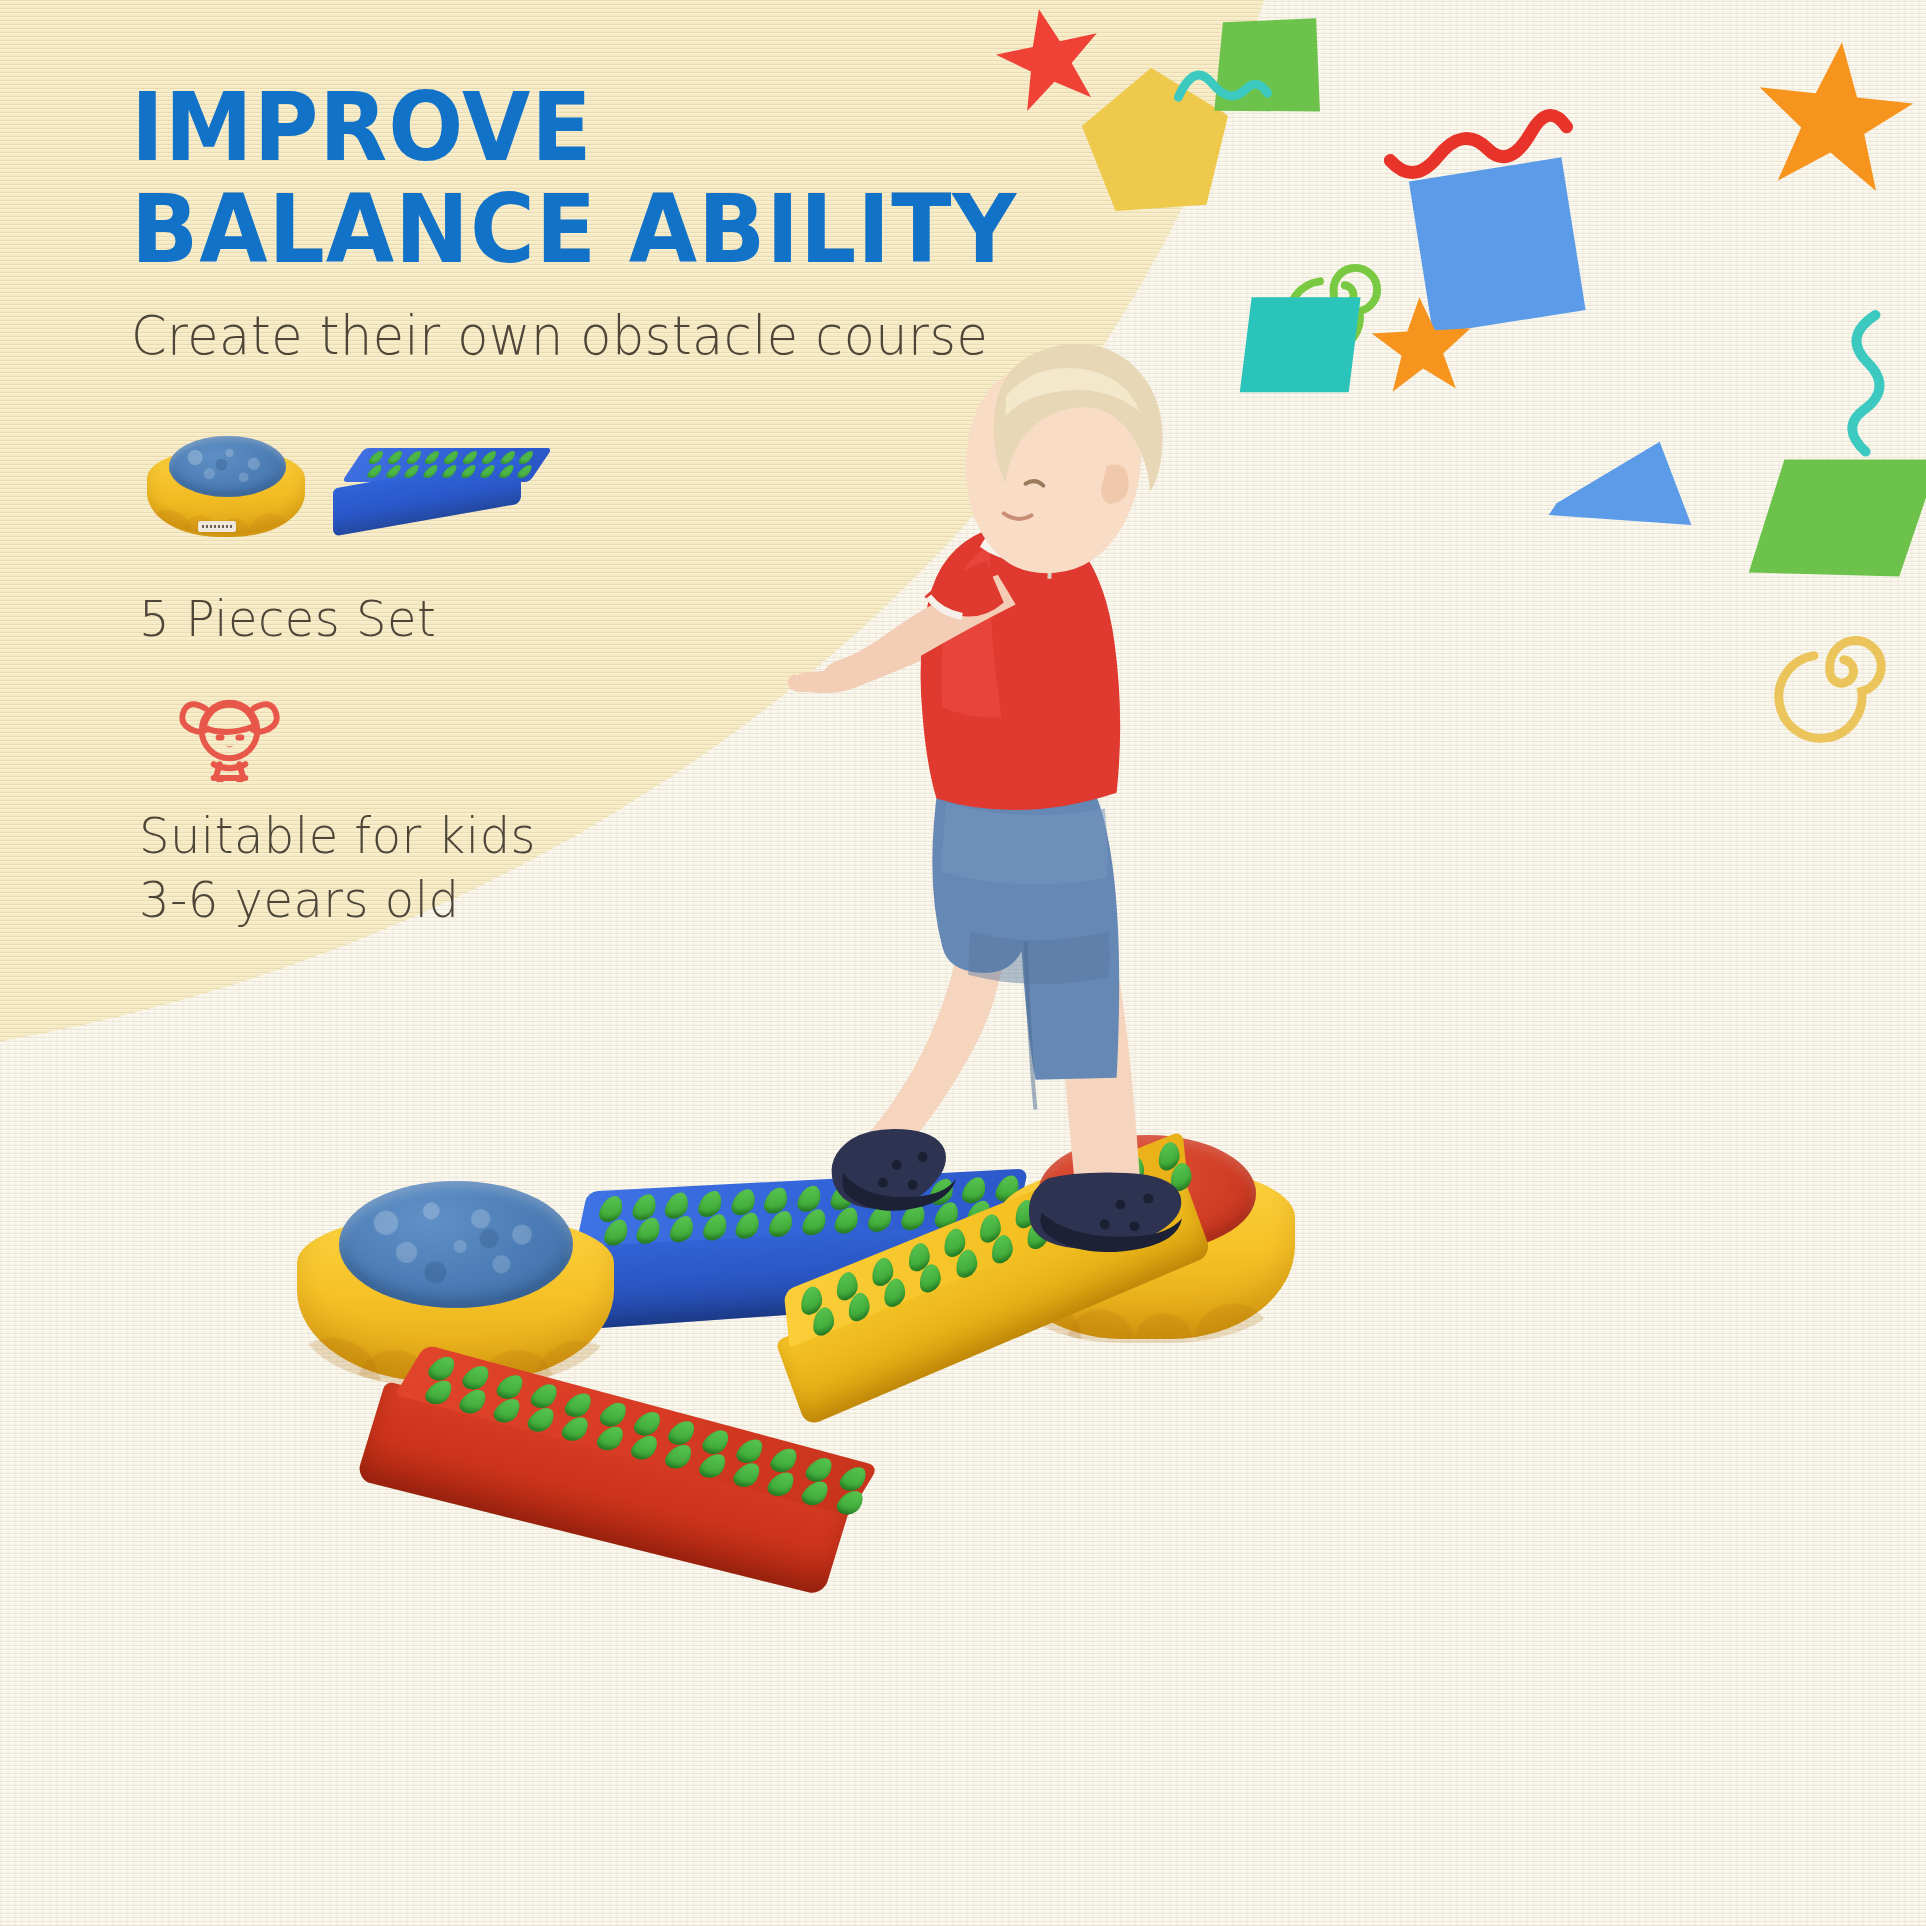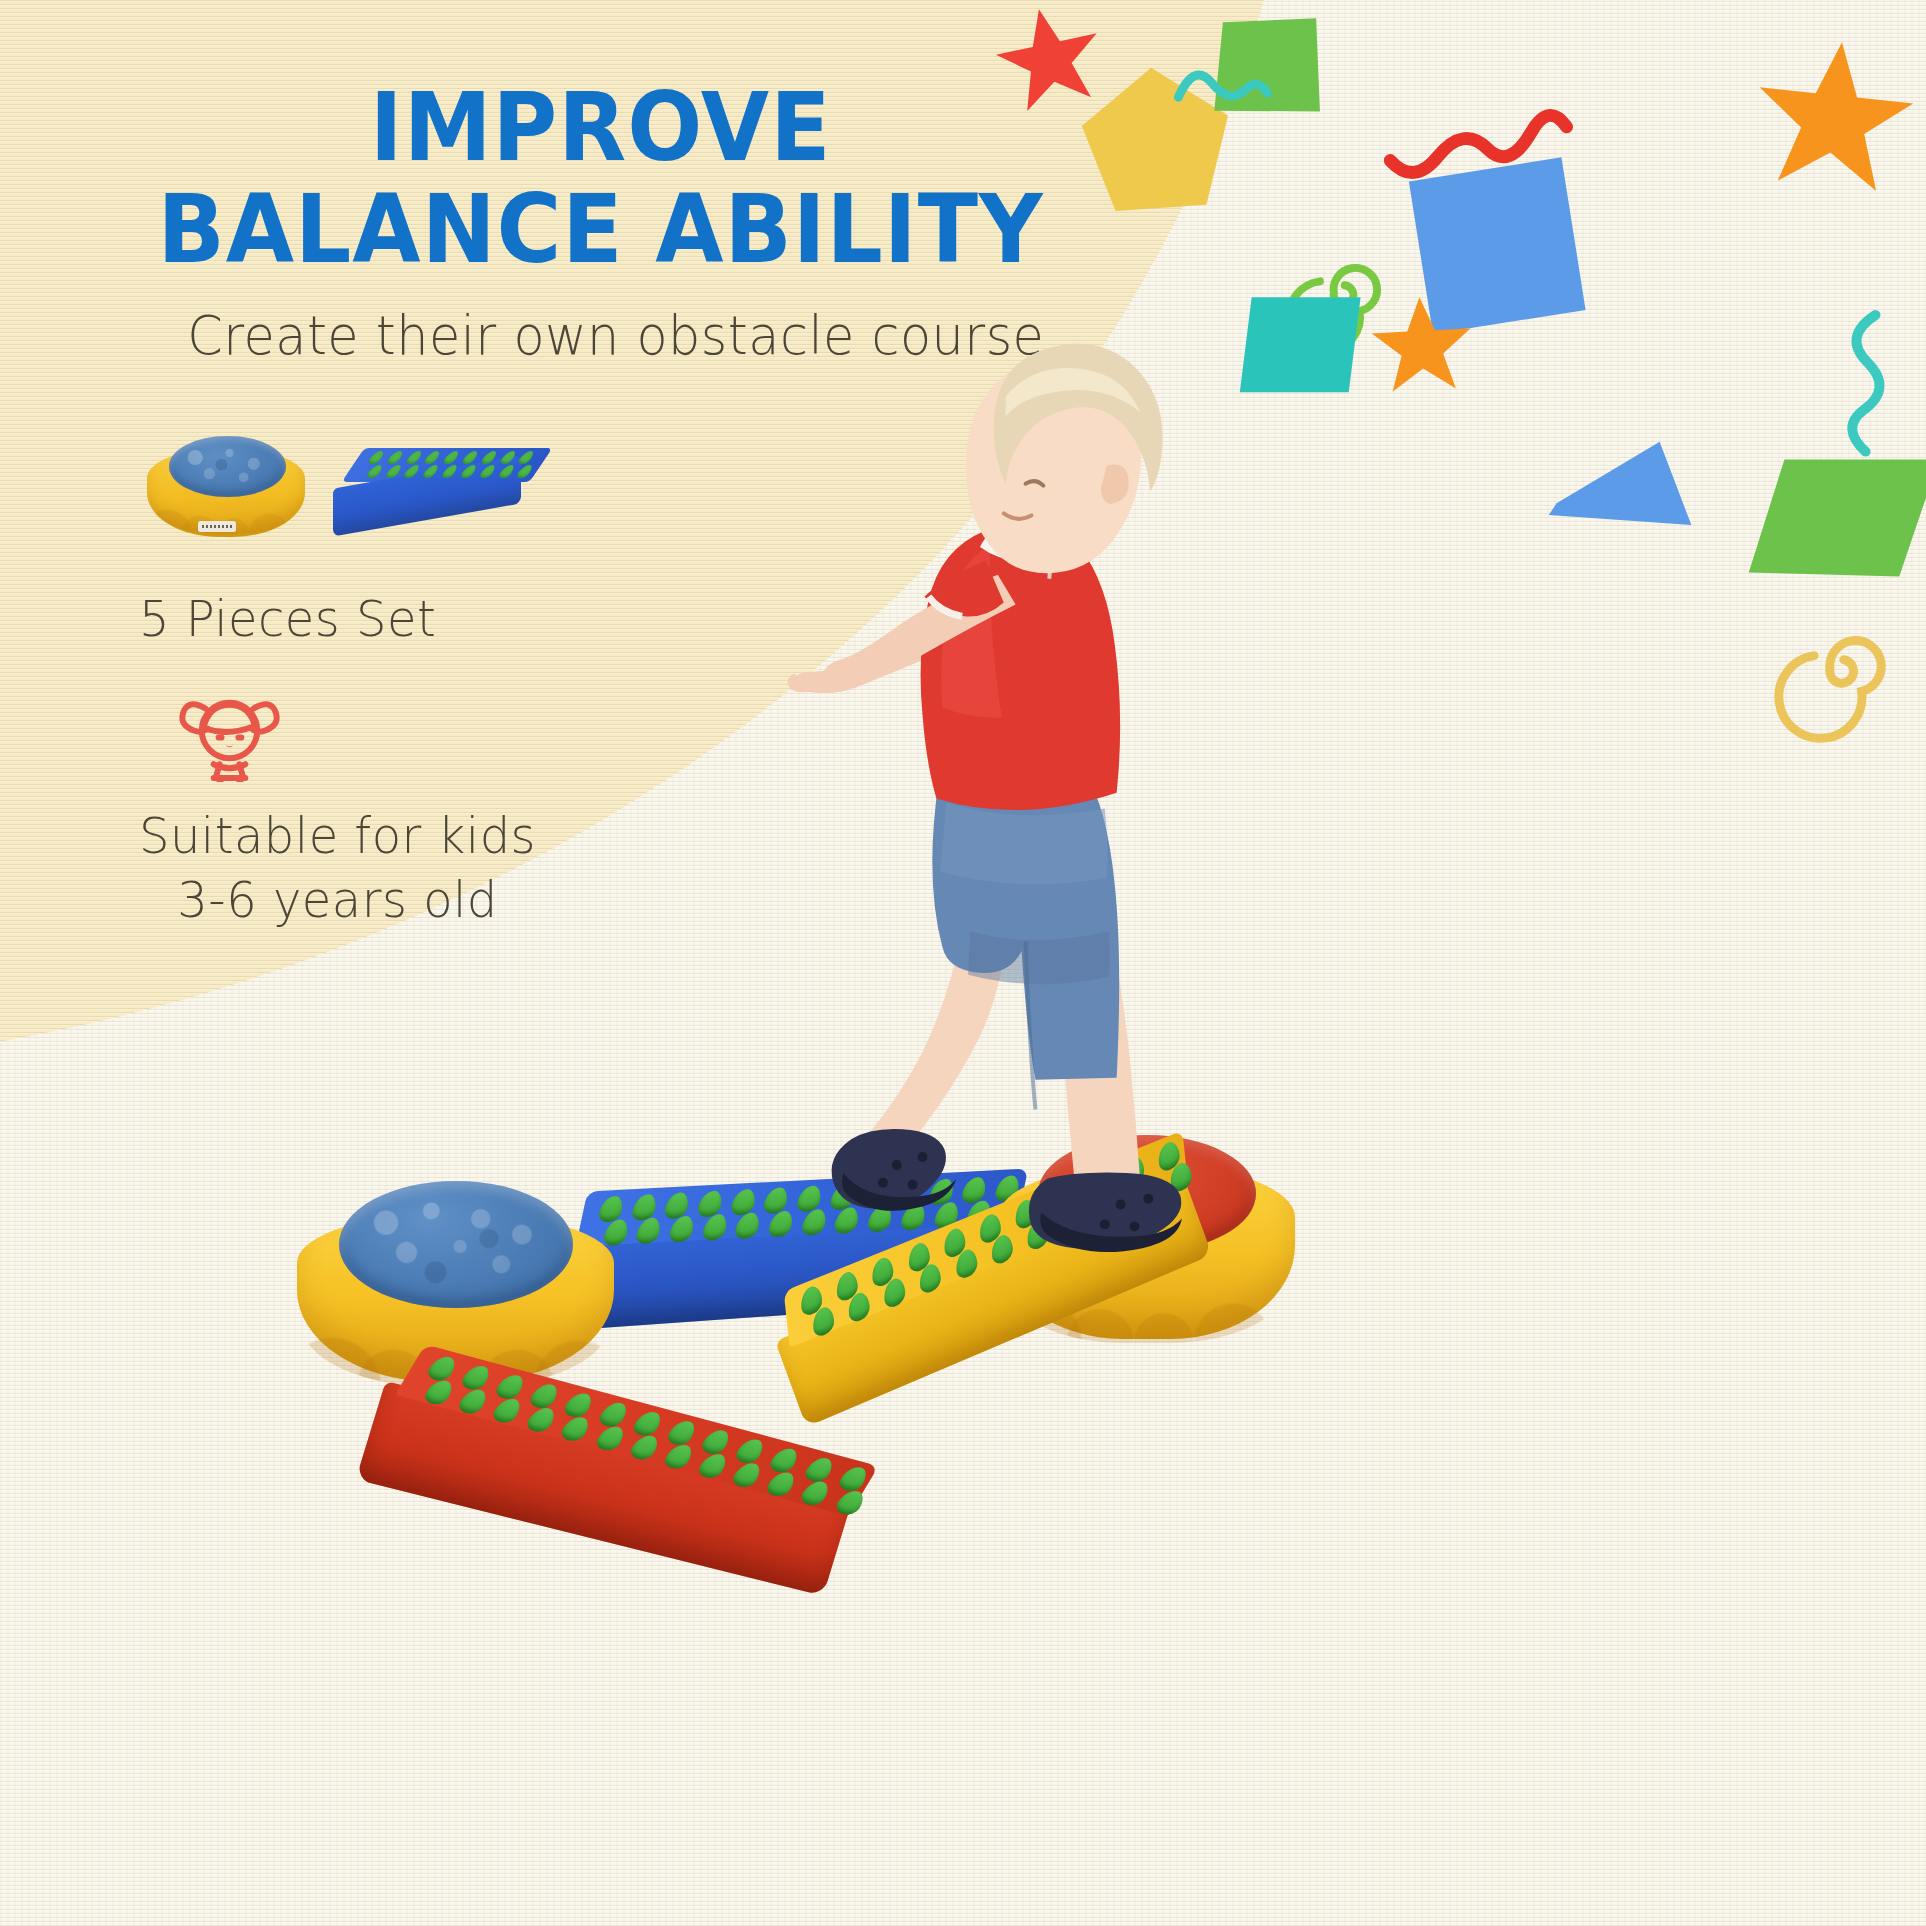--- a/index.html
+++ b/index.html
@@ -2,21 +2,21 @@
 <html><head>
 <meta charset="utf-8">
 <title>Improve Balance Ability</title>
 <style>
   html,body{margin:0;padding:0;}
   body{
     width:1927px;height:1927px;overflow:hidden;position:relative;
     background:#f7f3e6;
     font-family:"Liberation Sans", sans-serif;
   }
-  #stage{position:absolute;inset:0;width:1927px;height:1927px;overflow:hidden;text-align:center;}
+  #stage{position:absolute;inset:0;width:1927px;height:1927px;overflow:hidden;}
 
   
   .bg-base{
     position:absolute;inset:0;
     background:#f6f2e4;
   }
   .bg-texture{
     position:absolute;inset:0;
     background-image:
       repeating-linear-gradient(0deg, rgba(255,255,255,.55) 0px, rgba(255,255,255,.55) 1px, rgba(206,198,175,.30) 1px, rgba(206,198,175,.30) 2px, rgba(255,255,255,.25) 2px, rgba(255,255,255,.25) 4px),

